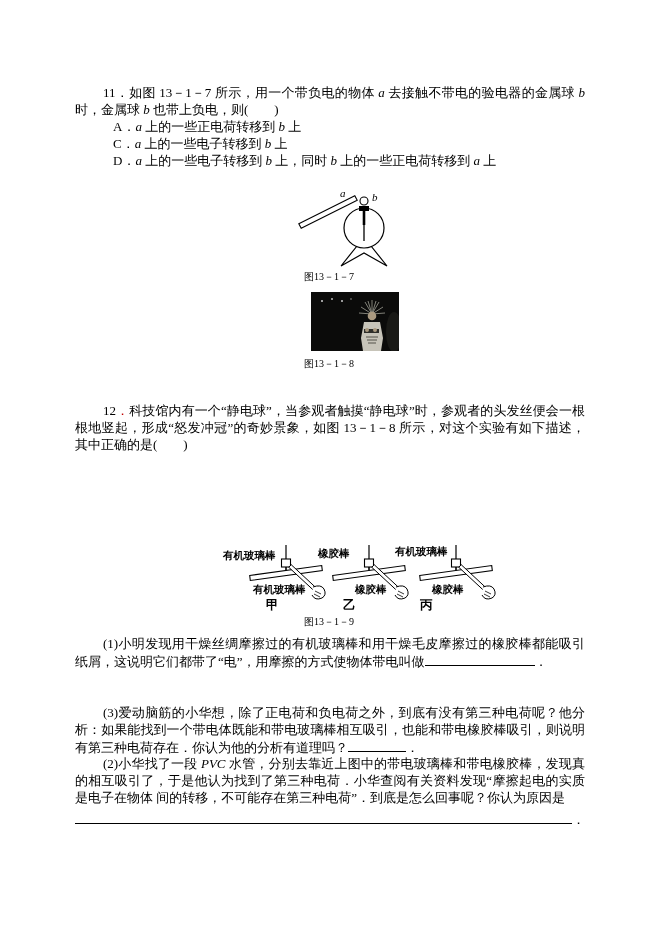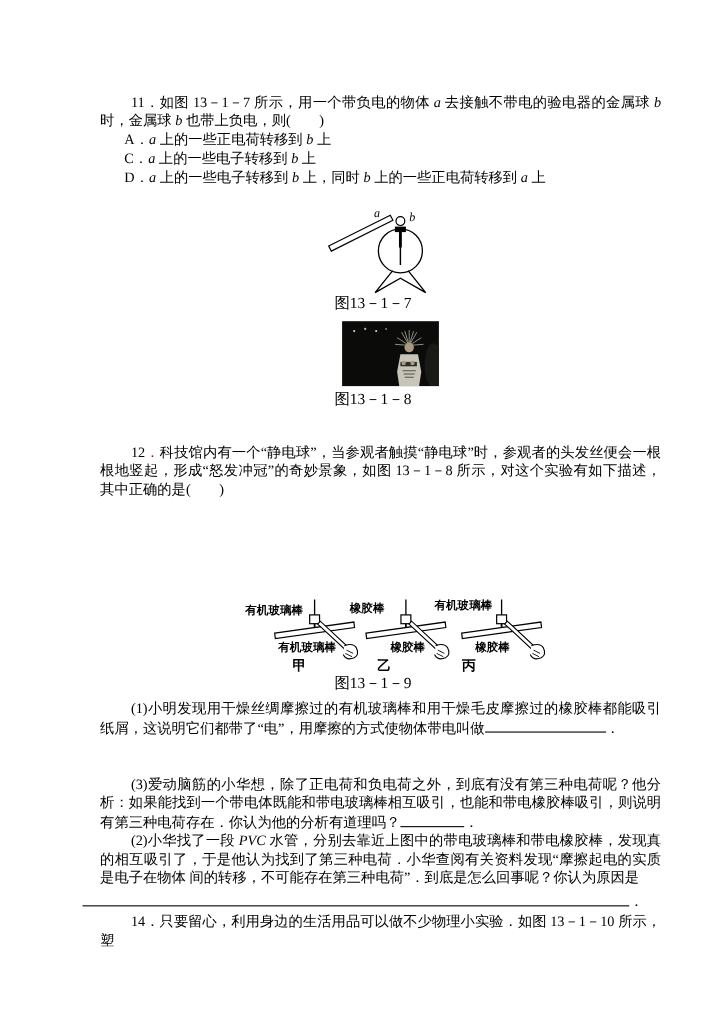--- a/index.html
+++ b/index.html
@@ -3,27 +3,27 @@
 <meta charset="utf-8">
 <style>
   html,body{margin:0;padding:0;background:#888;}
   #page{
     position:relative;width:661px;height:935px;margin:0 auto;
     background:#ffffff;overflow:hidden;
     font-family:"Liberation Serif","DejaVu Serif",serif;
     color:#000;font-size:13px;line-height:17px;
   }
   .blk{position:absolute;left:75px;width:510px;}
-  .para{text-align:justify;margin-left:16px;}
+  .para{text-align:justify;}
   .indent{text-indent:28px;}
   .opt{padding-left:38px;white-space:nowrap;}
   .red{color:#c00000;}
   i{font-family:"Liberation Serif","DejaVu Serif",serif;}
   .blank{display:inline-block;border-bottom:1px solid #000;height:13px;vertical-align:baseline;}
-  .caption{position:absolute;font-size:14px;white-space:nowrap;}
+  .caption{position:absolute;font-size:10px;white-space:nowrap;}
   
   #photo{position:absolute;left:311px;top:292px;width:88px;height:59px;background:#0b0b0a;overflow:hidden;}
   #sphere{position:absolute;left:1px;top:16px;width:49px;height:49px;border-radius:50%;
     background:radial-gradient(circle at 48% 76%, #f7f3e4 0%, #d6d1bf 13%, #9d988a 34%, #5c584e 62%, #292924 88%, #17Edit1715 100%);
   }
   
   .setup{position:absolute;height:64px;text-align:center;}
   .rodlabel{position:absolute;font-weight:bold;font-size:10.5px;line-height:11px;white-space:nowrap;}
   .setupname{position:absolute;font-weight:bold;font-size:12.5px;}
   svg{display:block;}
@@ -144,15 +144,14 @@
     <span class="setupname" style="left:42px;top:53px">丙</span>
   </div>
 
   <div class="caption" style="left:304px;top:613px">图13－1－9</div>
 
   <div class="blk para indent" style="top:635px"><span>(1)小明发现用干燥丝绸摩擦过的有机玻璃棒和用干燥毛皮摩擦过的橡胶棒都能吸引纸屑，这说明它们都带了“电”，用摩擦的方式使物体带电叫做</span><span class="blank" style="width: 110px;"></span><span>．</span></div>
   <div class="blk para indent" style="top:704px"><span>(3)爱动脑筋的小华想，除了正电荷和负电荷之外，到底有没有第三种电荷呢？他分析：如果能找到一个带电体既能和带电玻璃棒相互吸引，也能和带电橡胶棒吸引，则说明有第三种电荷存在．你认为他的分析有道理吗？</span><span class="blank" style="width: 58px;"></span><span>．</span></div>
   <div class="blk para indent" style="top:755px"><span>(2)小华找了一段 </span><i>PVC</i><span> 水管，分别去靠近上图中的带电玻璃棒和带电橡胶棒，发现真的相互吸引了，于是他认为找到了第三种电荷．小华查阅有关资料发现“摩擦起电的实质是电子在物体 间的转移，不可能存在第三种电荷”．到底是怎么回事呢？你认为原因是</span></div>
   <div class="blk" style="top:810px"><span class="blank" style="width: 497px;"></span><span>．</span></div>
 
-  <div class="blk para indent" style="top:829px"><span>14．只要留心，利用身边的生活用品可以做不少物理小实验．如图 13－1－10 所示，塑</span></div>
 
 </div>
 
 </body></html>

